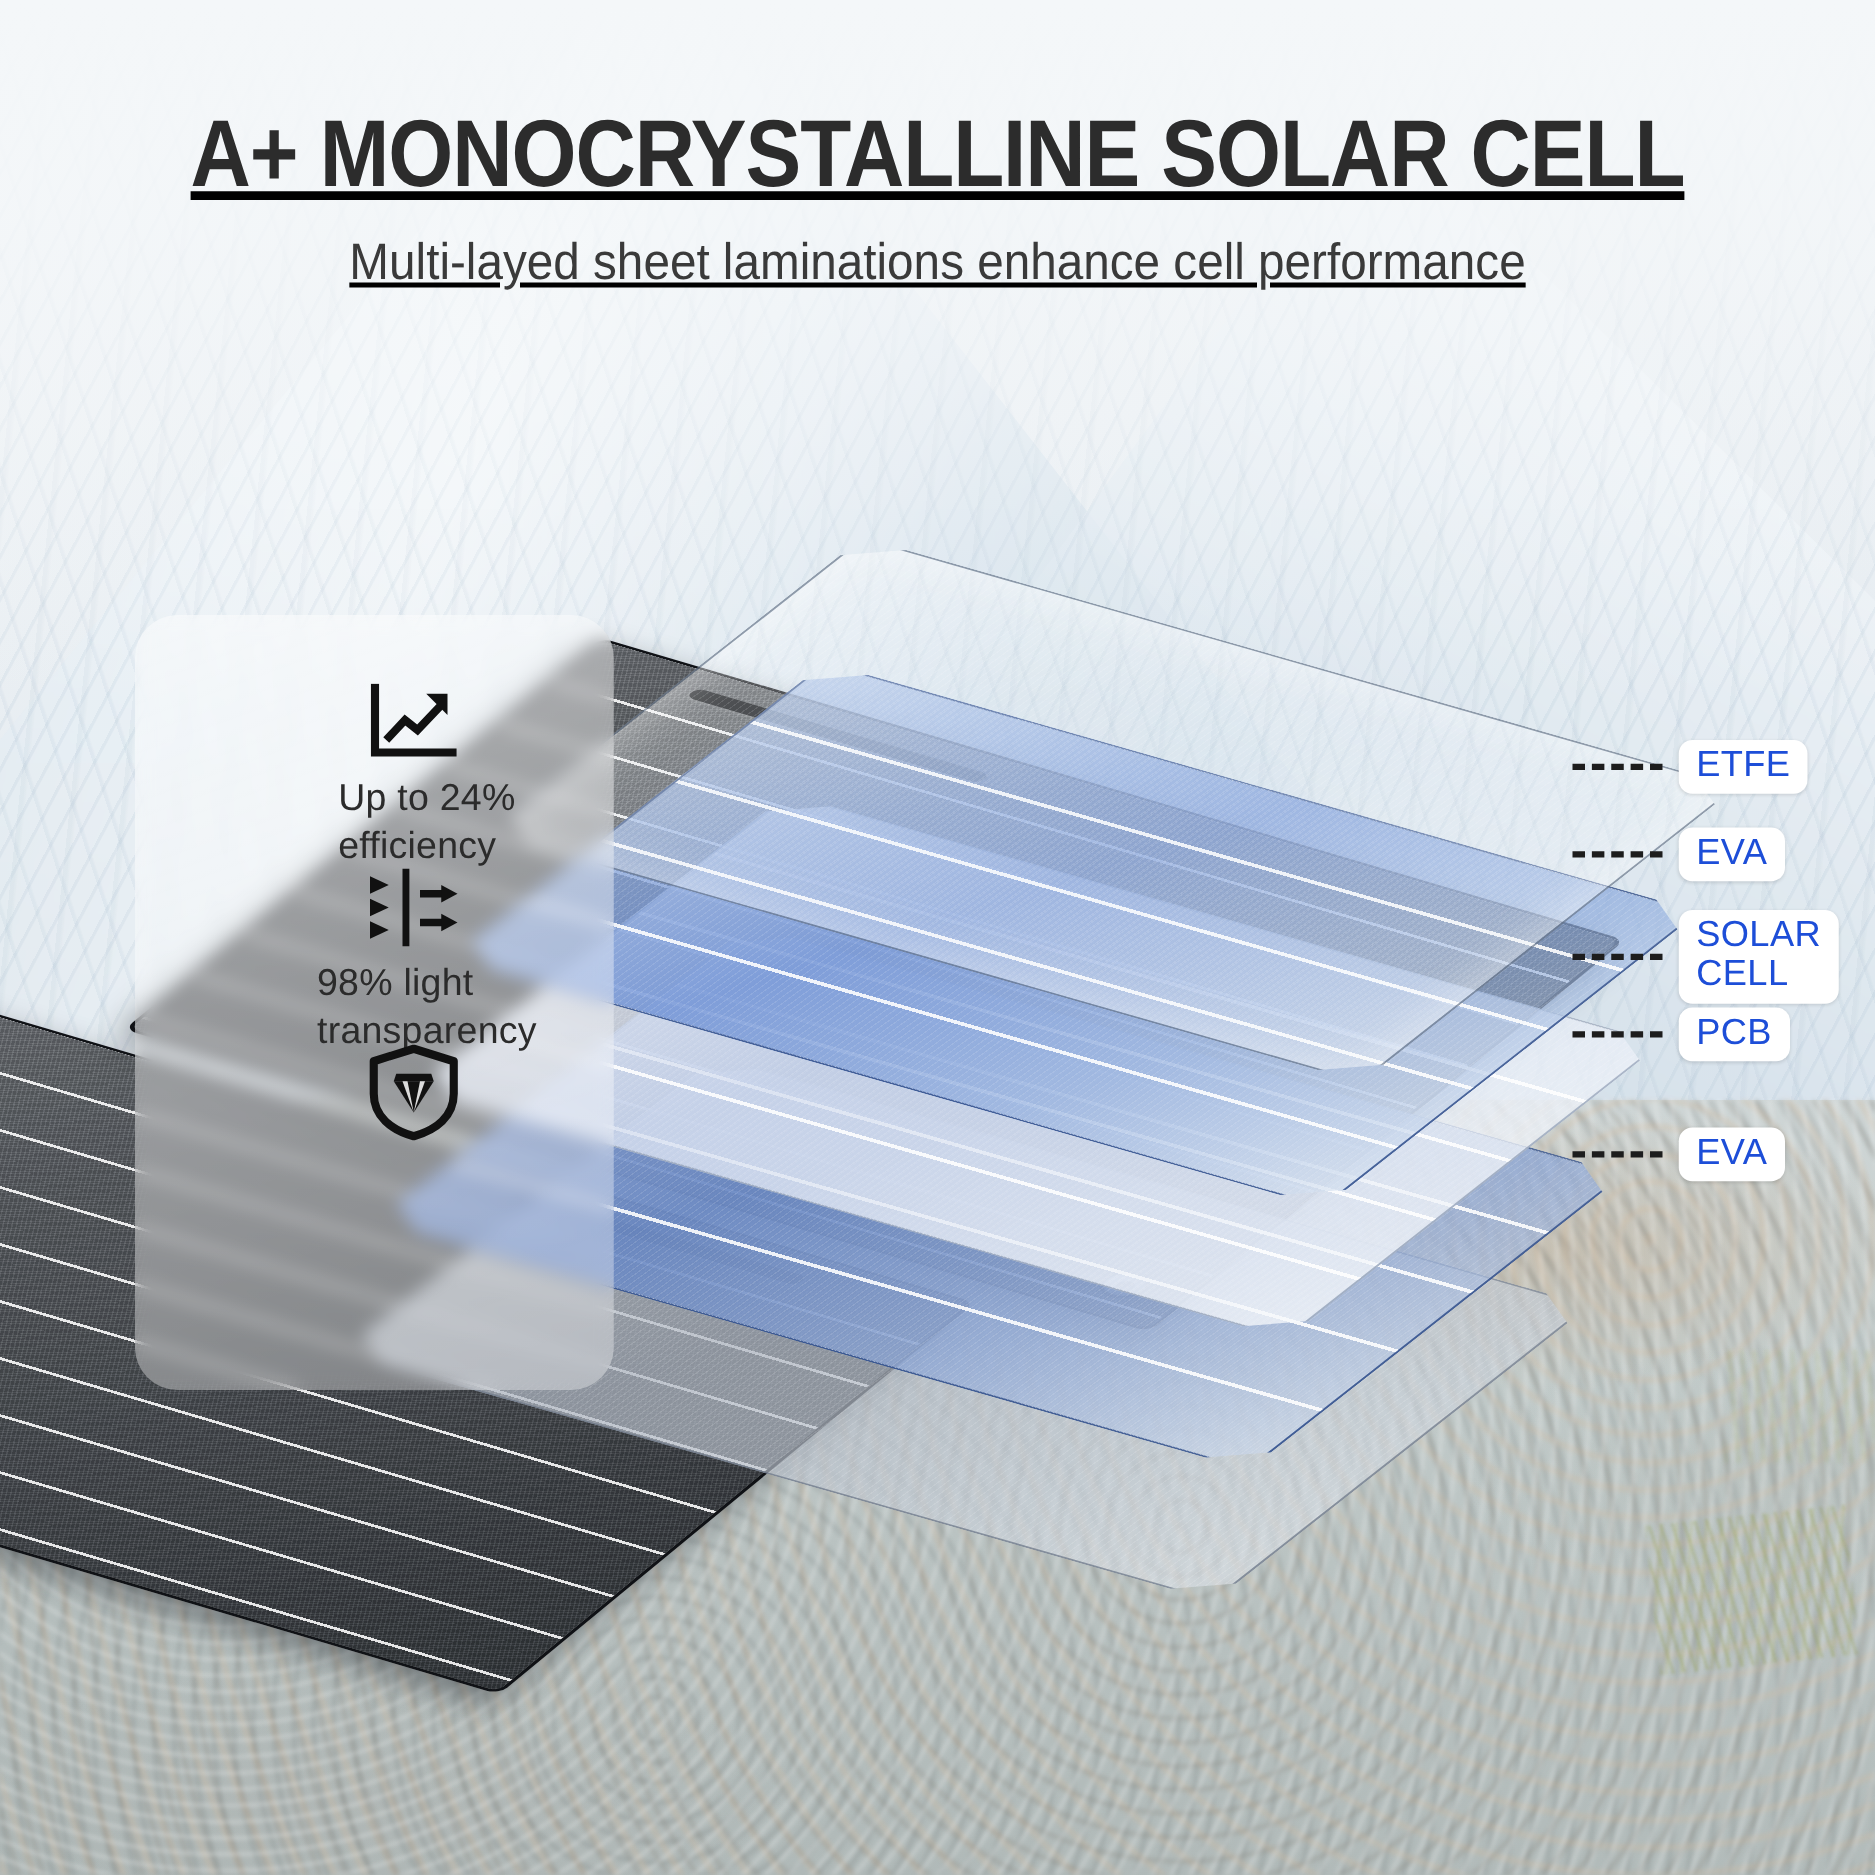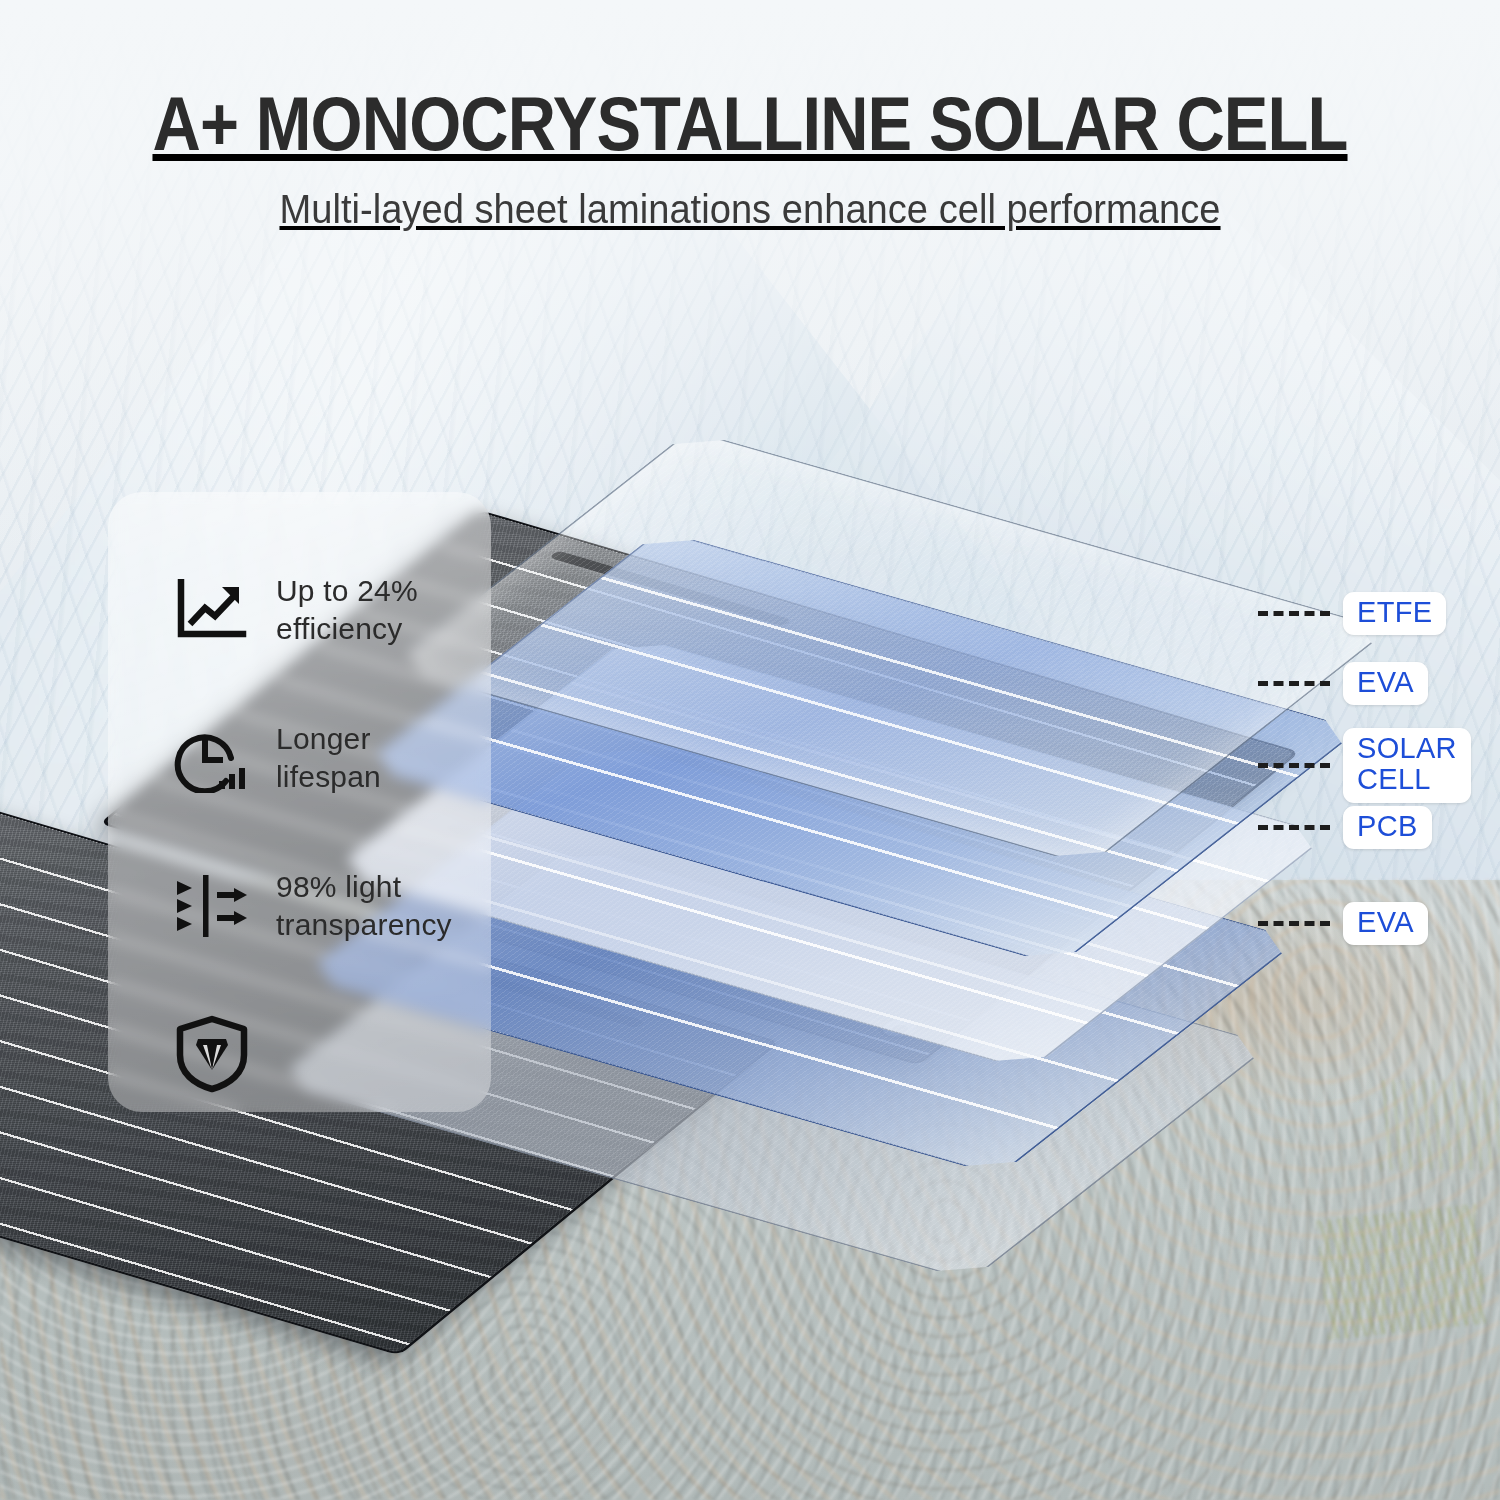--- a/index.html
+++ b/index.html
@@ -225,20 +225,21 @@
     background:linear-gradient(160deg, rgba(255,255,255,.50) 0%, rgba(255,255,255,.40) 45%, rgba(255,255,255,.33) 100%);
     backdrop-filter: blur(7px);
     -webkit-backdrop-filter: blur(7px);
     z-index:30;
     padding:44px 0 0 0;
   }
   .feature{
     display:flex; align-items:center;
     height:148px;
     padding-left:62px;
+    flex-direction:column;
   }
   .ficon{ width:84px; flex:0 0 84px; display:flex; align-items:center; justify-content:center; }
   .ftext{
     margin-left:22px;
     font-size:30px;
     color:#2b2b2b;
     line-height:1.26;
     white-space:pre-line;
     letter-spacing:.2px;
   }
@@ -333,33 +334,20 @@
       <svg width="74" height="62" viewBox="0 0 74 62">
         <path d="M6 3 L6 55 L68 55" stroke="#111" stroke-width="6.5" fill="none" stroke-linecap="square"></path>
         <path d="M15 45 L30 29 L40 37 L60 16" stroke="#111" stroke-width="6.5" fill="none" stroke-linejoin="miter" stroke-linecap="butt"></path>
         <path d="M47 8 L64 8 L64 25 Z" fill="#111"></path>
       </svg>
     </div>
     <div class="ftext">Up to 24%
 efficiency</div>
   </div>
 
-  <div class="feature">
-    <div class="ficon">
-      <svg width="76" height="70" viewBox="0 0 76 70">
-        <path d="M52 58 A27 27 0 1 1 57 35" stroke="#111" stroke-width="6" fill="none" stroke-linecap="round"></path>
-        <path d="M31 20 L31 37 L46 37" stroke="#111" stroke-width="6" fill="none" stroke-linecap="square" stroke-linejoin="miter"></path>
-        <rect x="45" y="58" width="6" height="8" fill="#111"></rect>
-        <rect x="55" y="51" width="6" height="15" fill="#111"></rect>
-        <rect x="65" y="45" width="6" height="21" fill="#111"></rect>
-      </svg>
-    </div>
-    <div class="ftext">Longer
-lifespan</div>
-  </div>
 
   <div class="feature">
     <div class="ficon">
       <svg width="80" height="66" viewBox="0 0 80 66">
         <path d="M5 8  L20 15 L5 22 Z" fill="#111"></path>
         <path d="M5 26 L20 33 L5 40 Z" fill="#111"></path>
         <path d="M5 44 L20 51 L5 58 Z" fill="#111"></path>
         <rect x="31" y="2" width="5.5" height="62" fill="#111"></rect>
         <path d="M45 22 L68 22" stroke="#111" stroke-width="6" fill="none"></path>
         <path d="M62 15 L75 22 L62 29 Z" fill="#111"></path>

